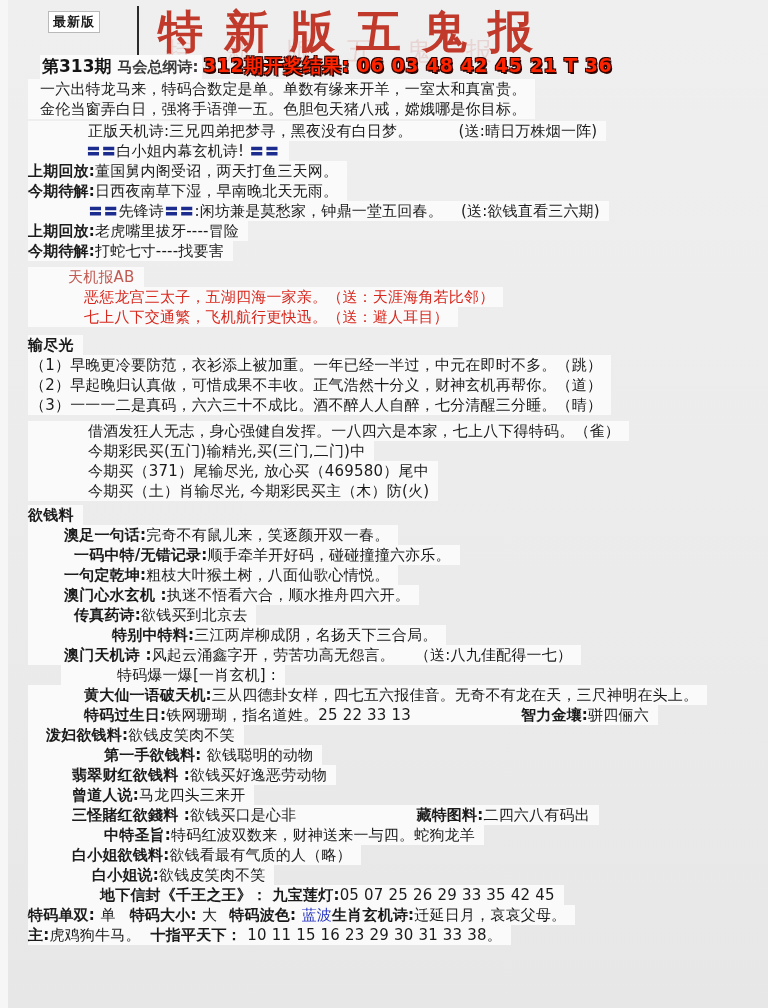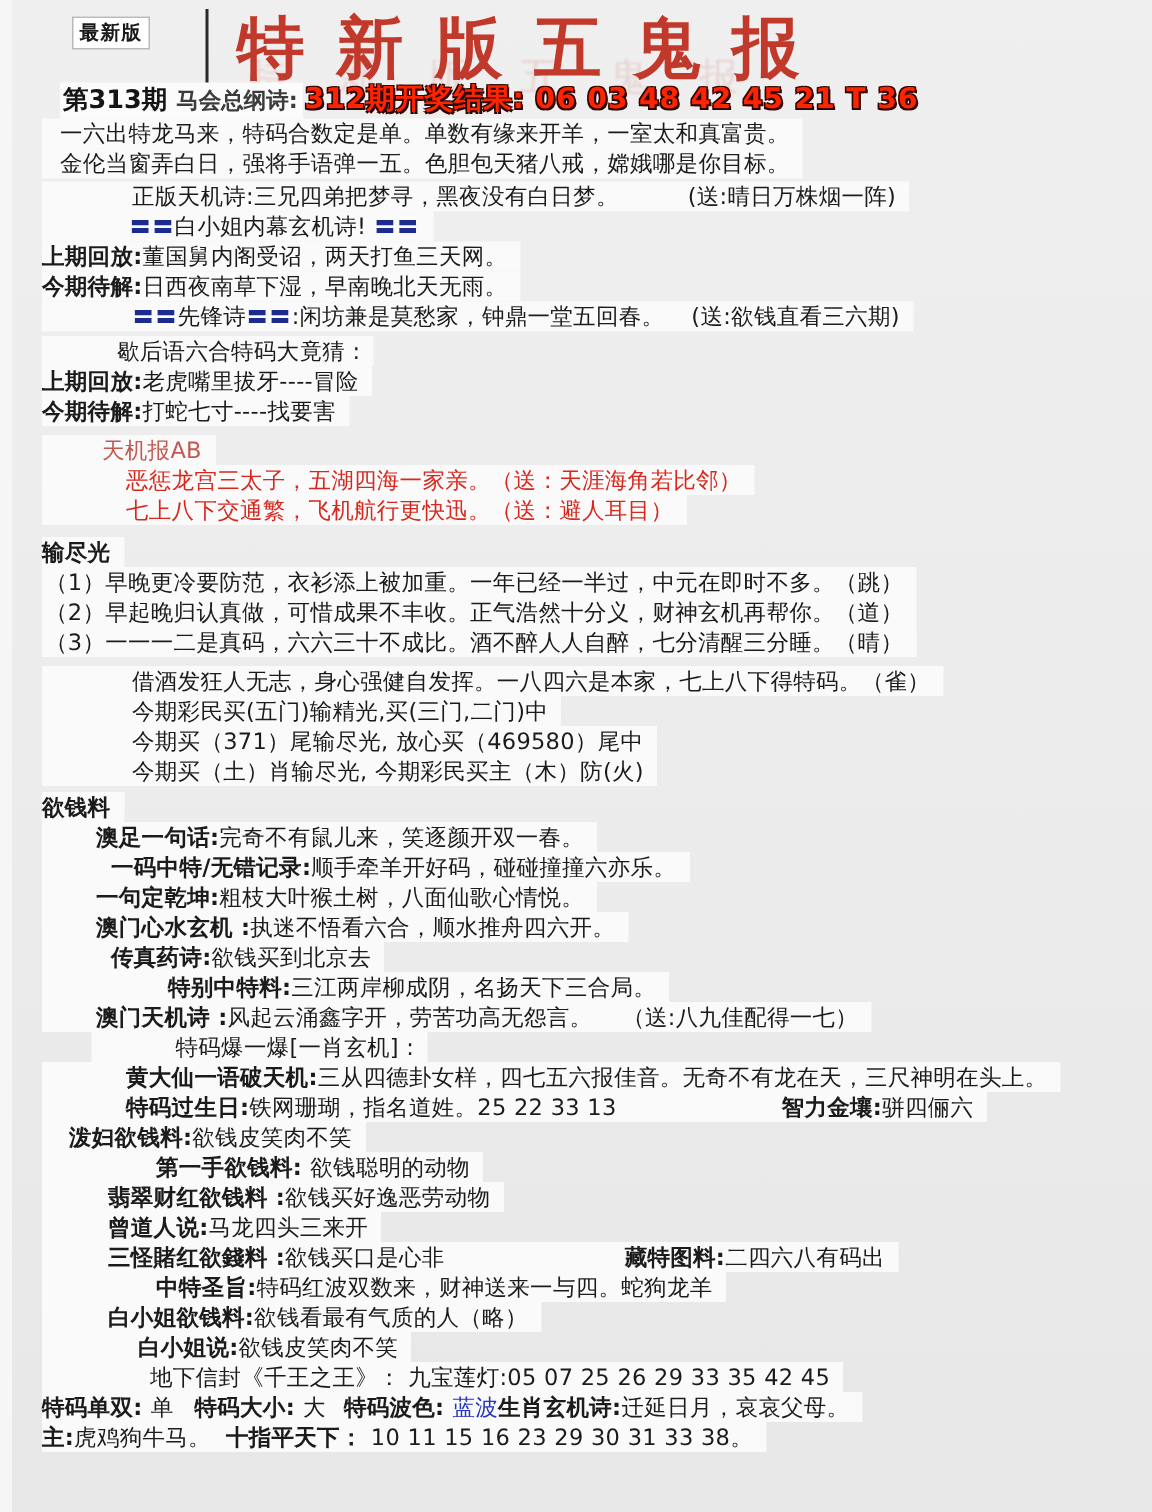--- a/index.html
+++ b/index.html
@@ -83,21 +83,20 @@
   </div>
 
   <div class="content">
       <div class="line" style="padding-left: 12px;"><span>一六出特龙马来，特码合数定是单。单数有缘来开羊，一室太和真富贵。</span></div>
       <div class="line" style="padding-left: 12px;"><span>金伦当窗弄白日，强将手语弹一五。色胆包天猪八戒，嫦娥哪是你目标。</span></div>
       <div class="line" style="padding-left: 60px; margin-top: 2px;"><span>正版天机诗:三兄四弟把梦寻，黑夜没有白日梦。</span><span class="gap" style="width: 46px;"></span><span>(送:晴日万株烟一阵)</span></div>
       <div class="line" style="padding-left: 58px;"><span style="color: rgb(28, 43, 142); font-weight: bold;">〓〓</span><span>白小姐内幕玄机诗! </span><span style="color: rgb(28, 43, 142); font-weight: bold;">〓〓</span></div>
       <div class="line" style="padding-left: 0px;"><span style="font-weight: bold;">上期回放:</span><span>董国舅内阁受诏，两天打鱼三天网。</span></div>
       <div class="line" style="padding-left: 0px;"><span style="font-weight: bold;">今期待解:</span><span>日西夜南草下湿，早南晚北天无雨。</span></div>
       <div class="line" style="padding-left: 60px;"><span style="color: rgb(28, 43, 142); font-weight: bold;">〓〓</span><span>先锋诗</span><span style="color: rgb(28, 43, 142); font-weight: bold;">〓〓</span><span>:闲坊兼是莫愁家，钟鼎一堂五回春。</span><span class="gap" style="width: 18px;"></span><span>(送:欲钱直看三六期)</span></div>
-      <div class="line" style="padding-left: 50px; margin-top: 3px;"><span>歇后语六合特码大竟猜 :</span></div>
       <div class="line" style="padding-left: 0px;"><span style="font-weight: bold;">上期回放:</span><span>老虎嘴里拔牙----冒险</span></div>
       <div class="line" style="padding-left: 0px;"><span style="font-weight: bold;">今期待解:</span><span>打蛇七寸----找要害</span></div>
       <div class="line" style="padding-left: 40px; margin-top: 6px;"><span style="color: rgb(192, 90, 82);">天机报AB</span></div>
       <div class="line" style="padding-left: 56px;"><span style="color: rgb(216, 40, 30);">恶惩龙宫三太子，五湖四海一家亲。（送：天涯海角若比邻）</span></div>
       <div class="line" style="padding-left: 56px;"><span style="color: rgb(216, 40, 30);">七上八下交通繁，飞机航行更快迅。（送：避人耳目）</span></div>
       <div class="line" style="padding-left: 0px; margin-top: 8px;"><span style="font-weight: bold;">输尽光</span></div>
       <div class="line" style="padding-left: 2px;"><span>（1）早晚更冷要防范，衣衫添上被加重。一年已经一半过，中元在即时不多。（跳）</span></div>
       <div class="line" style="padding-left: 2px;"><span>（2）早起晚归认真做，可惜成果不丰收。正气浩然十分义，财神玄机再帮你。（道）</span></div>
       <div class="line" style="padding-left: 2px;"><span>（3）一一一二是真码，六六三十不成比。酒不醉人人自醉，七分清醒三分睡。（晴）</span></div>
       <div class="line" style="padding-left: 60px; margin-top: 6px;"><span>借酒发狂人无志，身心强健自发挥。一八四六是本家，七上八下得特码。（雀）</span></div>
@@ -116,18 +115,18 @@
       <div class="line" style="padding-left: 56px;"><span style="font-weight: bold;">黄大仙一语破天机:</span><span>三从四德卦女样，四七五六报佳音。无奇不有龙在天，三尺神明在头上。</span></div>
       <div class="line" style="padding-left: 56px;"><span style="font-weight: bold;">特码过生日:</span><span>铁网珊瑚，指名道姓。25 22 33 13</span><span class="gap" style="width: 110px;"></span><span style="font-weight: bold;">智力金壤:</span><span>骈四俪六</span></div>
       <div class="line" style="padding-left: 18px;"><span style="font-weight: bold;">泼妇欲钱料:</span><span>欲钱皮笑肉不笑</span></div>
       <div class="line" style="padding-left: 76px;"><span style="font-weight: bold;">第一手欲钱料: </span><span>欲钱聪明的动物</span></div>
       <div class="line" style="padding-left: 44px;"><span style="font-weight: bold;">翡翠财红欲钱料 :</span><span>欲钱买好逸恶劳动物</span></div>
       <div class="line" style="padding-left: 44px;"><span style="font-weight: bold;">曾道人说:</span><span>马龙四头三来开</span></div>
       <div class="line" style="padding-left: 44px;"><span style="font-weight: bold;">三怪賭红欲錢料 :</span><span>欲钱买口是心非</span><span class="gap" style="width: 120px;"></span><span style="font-weight: bold;">藏特图料:</span><span>二四六八有码出</span></div>
       <div class="line" style="padding-left: 76px;"><span style="font-weight: bold;">中特圣旨:</span><span>特码红波双数来，财神送来一与四。蛇狗龙羊</span></div>
       <div class="line" style="padding-left: 44px;"><span style="font-weight: bold;">白小姐欲钱料:</span><span>欲钱看最有气质的人（略）</span></div>
       <div class="line" style="padding-left: 64px;"><span style="font-weight: bold;">白小姐说:</span><span>欲钱皮笑肉不笑</span></div>
-      <div class="line" style="padding-left: 72px;"><span style="font-weight: normal;">地下信封《千王之王》： 九宝莲灯:</span><span>05 07 25 26 29 33 35 42 45</span></div>
+      <div class="line" style="padding-left: 72px;"><span style="font-weight: bold;">地下信封《千王之王》： 九宝莲灯:</span><span>05 07 25 26 29 33 35 42 45</span></div>
       <div class="line" style="padding-left: 0px;"><span style="font-weight: bold;">特码单双: </span><span>单</span><span class="gap" style="width: 14px;"></span><span style="font-weight: bold;">特码大小: </span><span>大</span><span class="gap" style="width: 12px;"></span><span style="font-weight: bold;">特码波色: </span><span style="color: rgb(36, 51, 192);">蓝波</span><span style="font-weight: bold;">生肖玄机诗:</span><span>迁延日月，哀哀父母。</span></div>
       <div class="line" style="padding-left: 0px;"><span style="font-weight: bold;">主:</span><span>虎鸡狗牛马。</span><span class="gap" style="width: 10px;"></span><span style="font-weight: bold;">十指平天下： </span><span>10 11 15 16 23 29 30 31 33 38。</span></div>
     </div>
 
 </div>
 
 </body></html>

